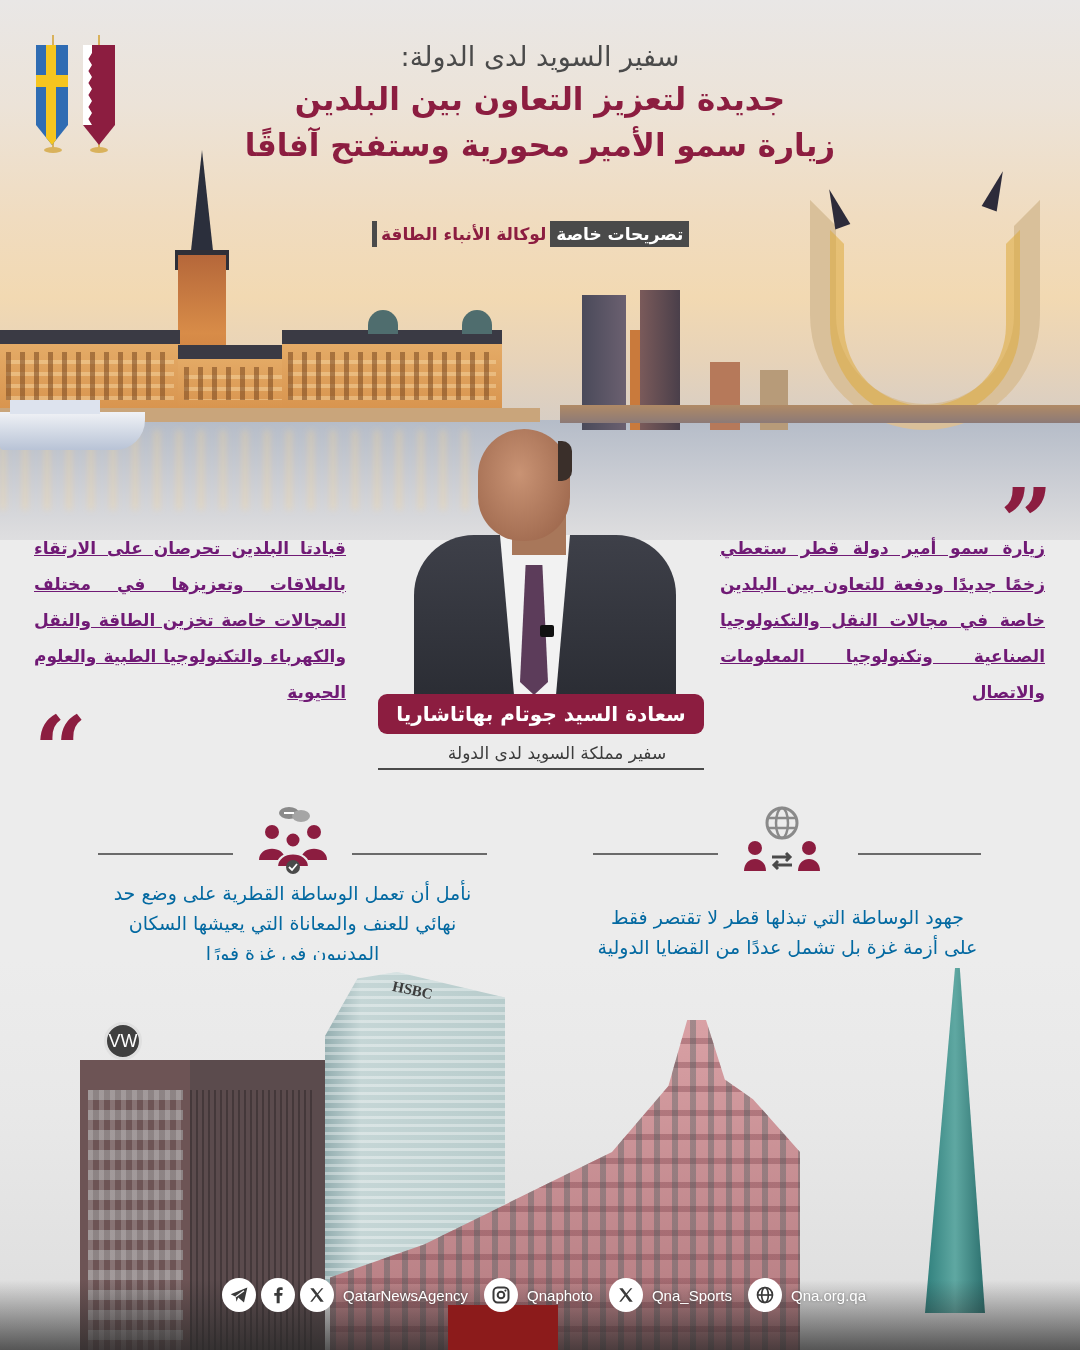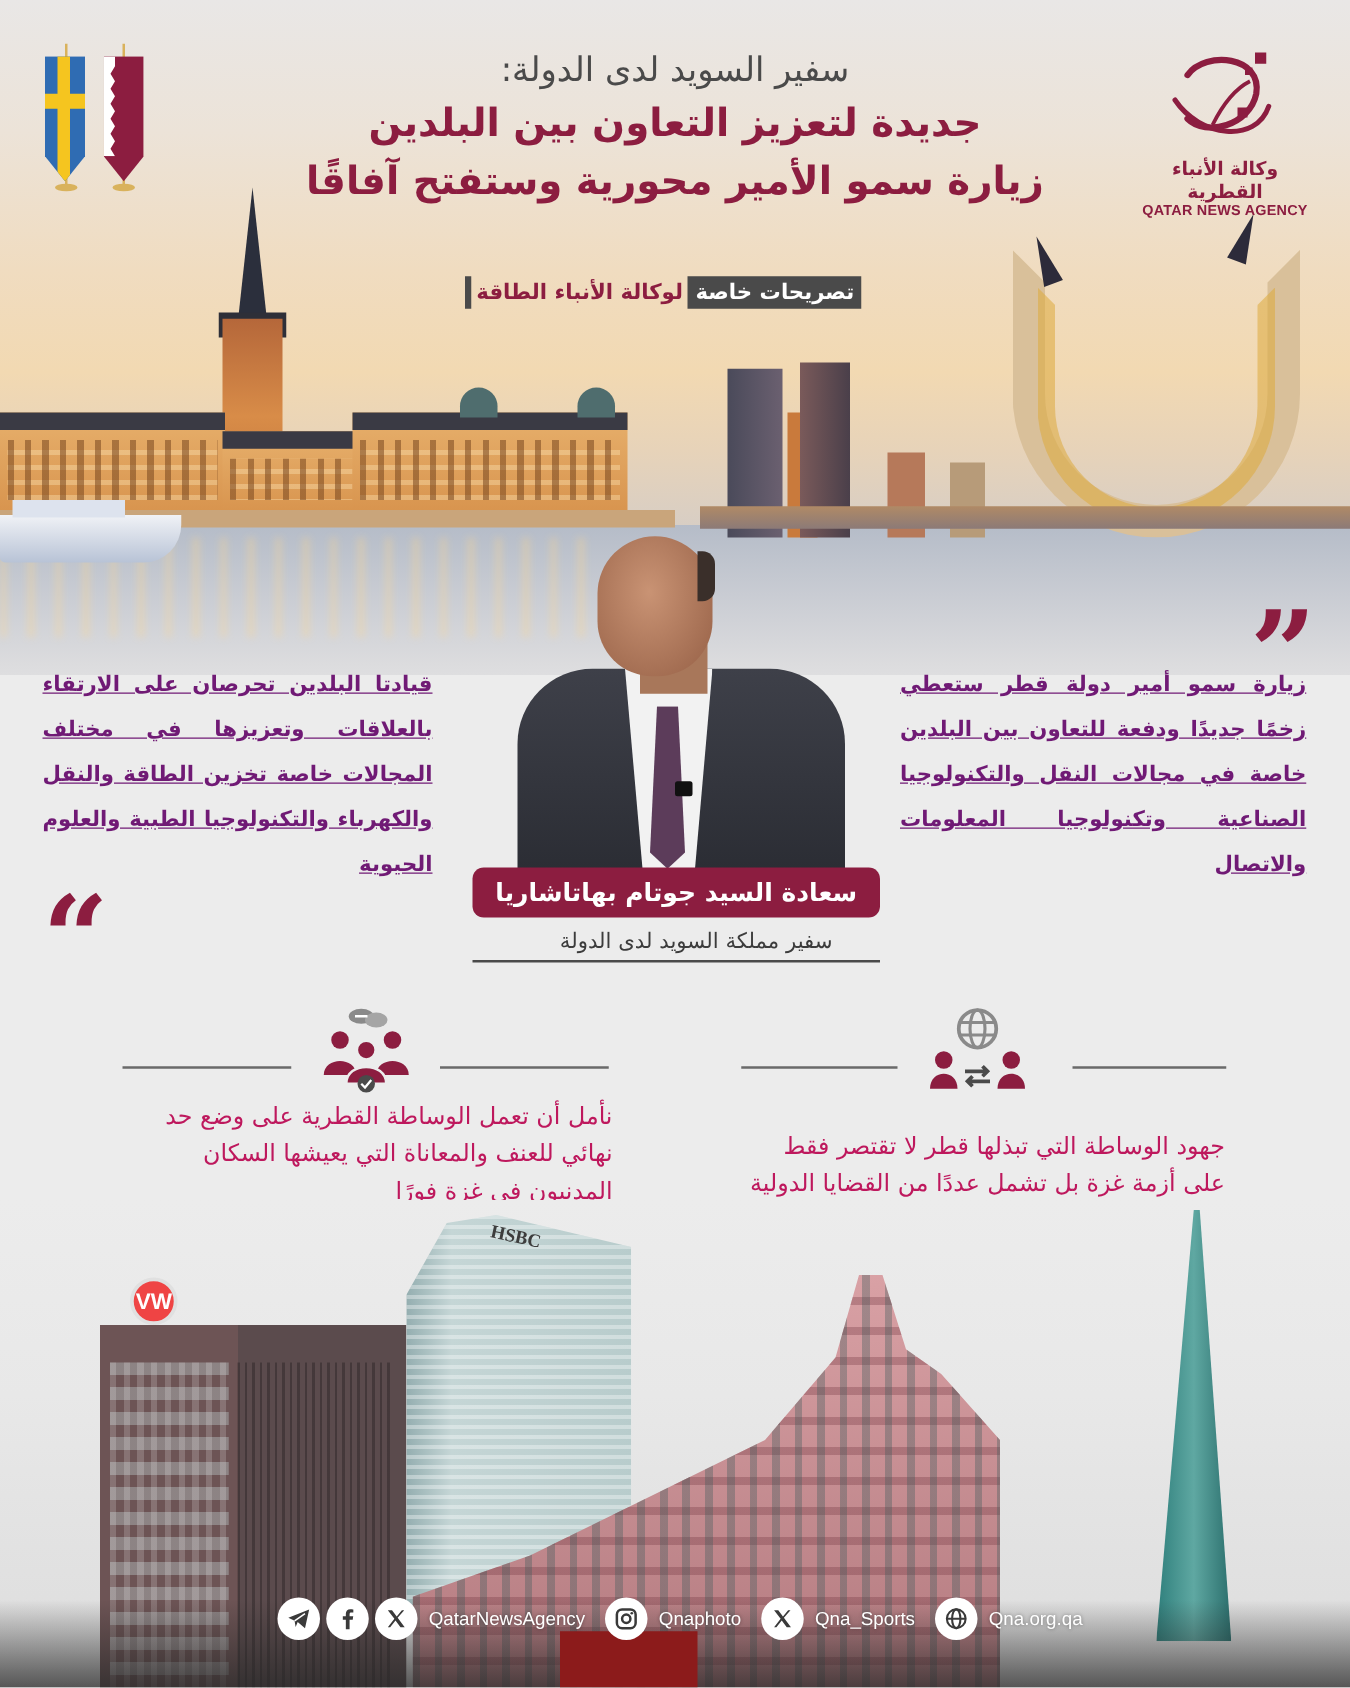--- a/index.html
+++ b/index.html
@@ -159,21 +159,21 @@
     position: absolute; direction: rtl; text-align: justify; text-align-last: right;
     font-weight: bold; font-size: 17px; color: #701a75; line-height: 36px; text-decoration: underline;
   }
   .quote-right { left: 720px; top: 530px; width: 325px; }
   .quote-left { left: 34px; top: 530px; width: 312px; }
 
   
   .divider { position: absolute; height: 2px; background: #6a6a6a; top: 853px; }
   .sec-icon { position: absolute; top: 805px; width: 80px; height: 70px; }
   .sec-text {
-    position: absolute; direction: rtl; font-size: 19px; color: #be185d; line-height: 30px;
+    position: absolute; direction: rtl; text-align: center; font-size: 19px; color: #0369a1; line-height: 30px;
   }
   .sec-left { left: 95px; top: 878px; width: 395px; }
   .sec-right { left: 595px; top: 902px; width: 385px; }
 
   
   .bottom { position: absolute; left: 0; top: 960px; width: 1080px; height: 390px; }
   .fog { position: absolute; inset: 0; background: linear-gradient(180deg, #ececec 0%, #e8e8e8 40%, rgba(210,210,210,0.6) 100%); }
   .vw {
     position: absolute; left: 80px; top: 100px; width: 245px; height: 290px;
     background: linear-gradient(90deg, #6d5455 0 45%, #5b4b4d 45% 100%);
@@ -182,22 +182,22 @@
     position: absolute; left: 8px; top: 30px; width: 95px; bottom: 0;
     background: repeating-linear-gradient(90deg, rgba(255,255,255,0.18) 0 5px, transparent 5px 11px),
                 repeating-linear-gradient(180deg, rgba(200,220,220,0.35) 0 10px, transparent 10px 20px);
   }
   .vw .grid2 {
     position: absolute; left: 110px; top: 30px; right: 12px; bottom: 0;
     background: repeating-linear-gradient(90deg, rgba(0,0,0,0.25) 0 2px, transparent 2px 6px);
   }
   .vw-logo {
     position: absolute; left: 104px; top: 62px; width: 38px; height: 38px; border-radius: 50%;
-    background: #ef4444; border: 3px solid #e0e0e0; color: #fff; font-family: "Liberation Sans", sans-serif;
-    font-weight: bold; font-size: 18px; line-height: 32px; text-align: center;
+    background: #404040; border: 3px solid #e0e0e0; color: #fff; font-family: "Liberation Sans", sans-serif;
+    font-weight: normal; font-size: 18px; line-height: 32px; text-align: center;
   }
   .hsbc {
     position: absolute; left: 325px; top: 12px; width: 180px; height: 320px;
     background: linear-gradient(90deg, #94aeb0 0%, #c5d6d6 20%, #b8cccc 100%);
     clip-path: polygon(18% 2%, 40% 0, 100% 8%, 100% 100%, 0 100%, 0 20%);
   }
   .hsbc .stripes {
     position: absolute; inset: 0;
     background: repeating-linear-gradient(180deg, rgba(255,255,255,0.35) 0 3px, transparent 3px 8px);
   }
@@ -284,32 +284,20 @@
 
   <div class="flags">
     <div class="flag-pole" style="left:22px;"></div>
     <div class="flag flag-se"></div>
     <div class="flag-base" style="left:14px;"></div>
     <div class="flag-pole" style="left:68px;"></div>
     <div class="flag flag-qa"></div>
     <div class="flag-base" style="left:60px;"></div>
   </div>
 
-  <div class="logo">
-    <svg class="logo-mark" viewBox="0 0 100 76">
-      <path d="M20 20 C 35 0, 80 5, 75 35 C 70 60, 35 70, 20 55" fill="none" stroke="#8c1d40" stroke-width="5" stroke-linecap="round"></path>
-      <path d="M10 40 C 30 70, 75 75, 85 45" fill="none" stroke="#8c1d40" stroke-width="4" stroke-linecap="round"></path>
-      <path d="M40 60 C 50 40, 60 30, 70 25" fill="none" stroke="#8c1d40" stroke-width="3"></path>
-      <rect x="74" y="2" width="9" height="9" fill="#8c1d40"></rect>
-      <rect x="66" y="14" width="6" height="6" fill="#8c1d40"></rect>
-      <rect x="60" y="46" width="8" height="8" fill="#8c1d40"></rect>
-    </svg>
-    <div class="logo-ar">وكالة الأنباء القطرية</div>
-    <div class="logo-en">QATAR NEWS AGENCY</div>
-  </div>
 
   <div class="title-block">
     <div class="kicker">سفير السويد لدى الدولة:</div>
     <div class="headline">جديدة لتعزيز التعاون بين البلدين</div>
     <div class="headline">زيارة سمو الأمير محورية وستفتح آفاقًا</div>
   </div>
 
   <div class="tag-row">
     <span class="tag-dark">تصريحات خاصة</span>
     <span class="tag-light">لوكالة الأنباء الطاقة</span>

